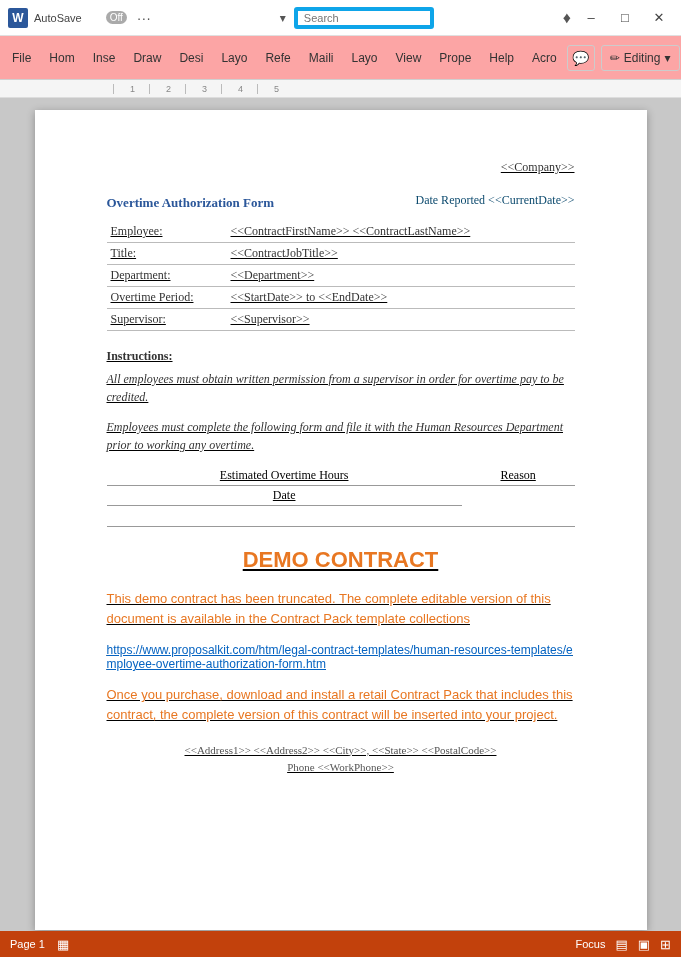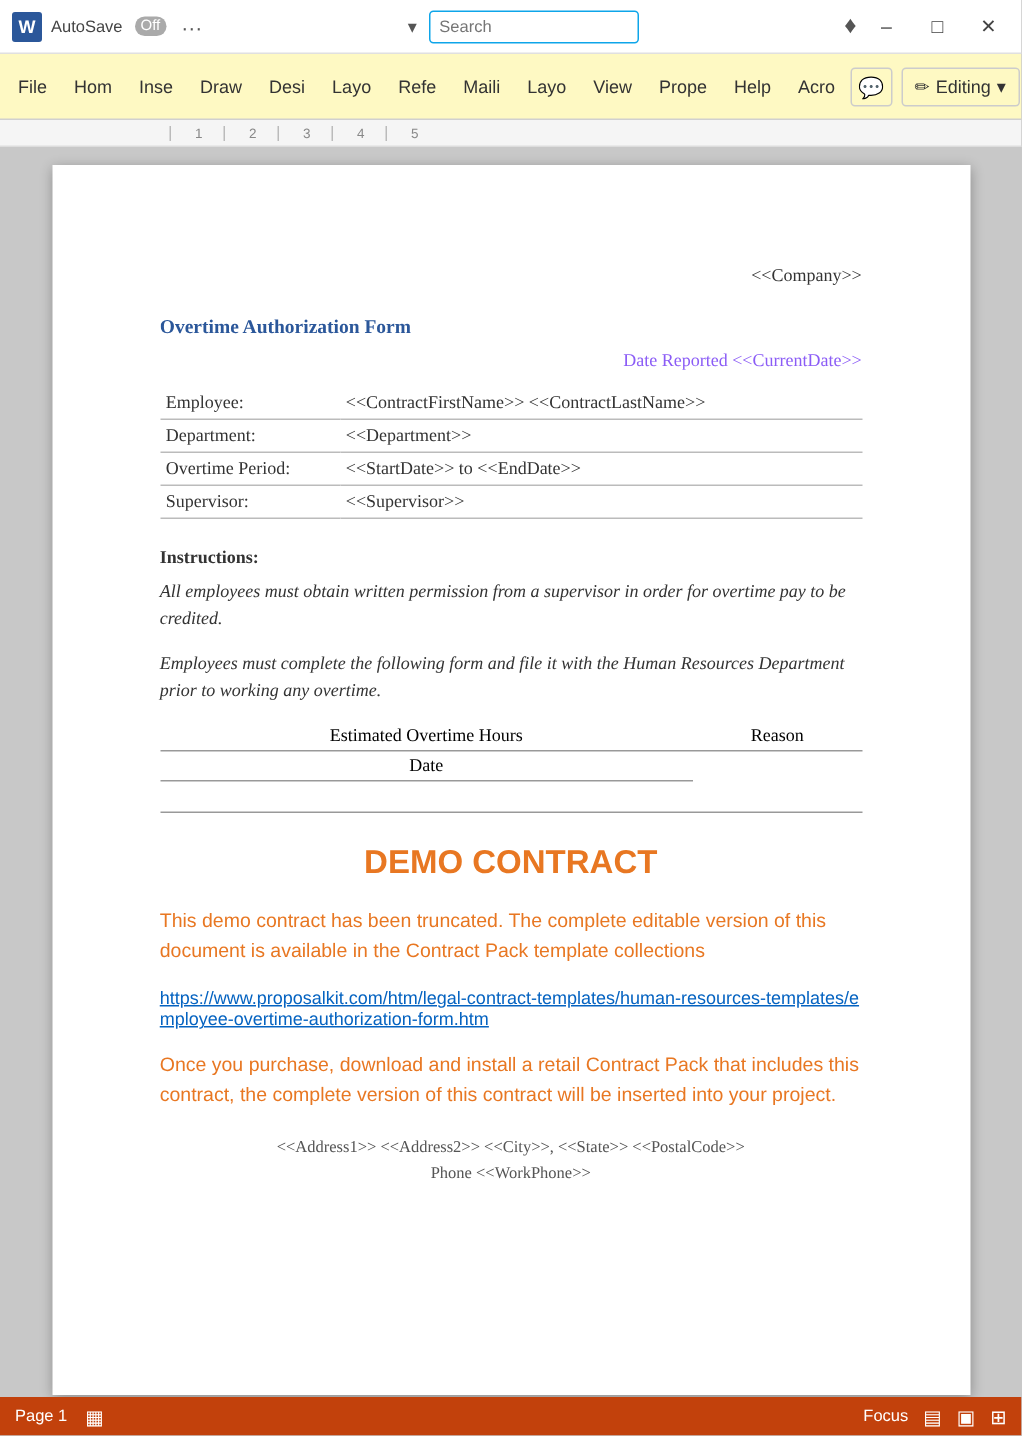--- a/index.html
+++ b/index.html
@@ -20,45 +20,45 @@
       background: #2b579a;
       border-radius: 2px;
       display: flex; align-items: center; justify-content: center;
       color: white; font-weight: bold; font-size: 12px;
       flex-shrink: 0;
     }
     .titlebar-autosave {
       font-size: 11px; color: #444;
     }
     .titlebar-toggle {
-      background: #aaa; border-radius: 8px; padding: 1px 4px; font-size: 10px; color: white; margin-left: 2px;
+      background: #aaa; border-radius: 8px; padding: 1px 4px; font-size: 10px; color: white; margin-left: 18px;
     }
     .titlebar-dots {
       font-size: 14px; color: #555; margin-left: 4px;
     }
     .titlebar-center {
       flex: 1; display: flex; align-items: center; justify-content: center; gap: 8px;
     }
     .titlebar-chevron { font-size: 12px; color: #555; }
     .titlebar-search {
-      width: 140px; height: 22px; border: 1px solid #0ea5e9; border-radius: 3px; padding: 0 6px; font-size: 11px;
+      width: 140px; height: 22px; border: 4px solid #0ea5e9; border-radius: 3px; padding: 0 6px; font-size: 11px;
     }
     .titlebar-right {
       display: flex; align-items: center; gap: 6px;
     }
     .titlebar-diamond { font-size: 16px; color: #555; }
     .titlebar-btn {
       width: 28px; height: 22px; display: flex; align-items: center; justify-content: center;
       font-size: 13px; color: #444; cursor: pointer;
     }
 
     
     .ribbon {
       height: 44px;
-      background: #fef9c3;
+      background: #fca5a5;
       border-bottom: 1px solid #d0d0d0;
       display: flex;
       align-items: center;
       padding: 0 4px;
       gap: 2px;
     }
     .ribbon-tab {
       padding: 4px 8px;
       font-size: 12px;
       color: #333;
@@ -117,43 +117,43 @@
       padding: 12px 0;
       overflow-y: auto;
     }
 
     
     .page {
       width: 612px;
       min-height: 820px;
       background: white;
       box-shadow: 0 2px 8px rgba(0,0,0,0.3);
-      padding: 66px 72px 50px 72px;
+      padding: 50px 72px 50px 72px;
       position: relative;
       font-family: 'Times New Roman', Times, serif;
+      text-decoration: underline;
     }
 
     .company-right {
       text-align: right;
       font-size: 12px;
       color: #333;
       margin-bottom: 18px;
     }
 
     .form-title {
       font-size: 13px;
       font-weight: bold;
       color: #2b579a;
       display: inline-block;
     }
     .date-reported {
       font-size: 12px;
-      color: #8b5cf6;
+      color: #0c4a6e;
       float: right;
-      margin-top: 24px;
     }
     .title-row {
       overflow: hidden;
       margin-bottom: 10px;
     }
 
     
     .form-table {
       width: 100%;
       border-collapse: collapse;
@@ -329,20 +329,24 @@
       <span class="date-reported">Date Reported &lt;&lt;CurrentDate&gt;&gt;</span>
     </div>
 
     <table class="form-table">
       <tbody>
           <tr>
         <td>Employee:</td>
         <td>&lt;&lt;ContractFirstName&gt;&gt; &lt;&lt;ContractLastName&gt;&gt;</td>
       </tr>
       <tr>
+        <td>Title:</td>
+        <td>&lt;&lt;ContractJobTitle&gt;&gt;</td>
+      </tr>
+      <tr>
         <td>Department:</td>
         <td>&lt;&lt;Department&gt;&gt;</td>
       </tr>
       <tr>
         <td>Overtime Period:</td>
         <td>&lt;&lt;StartDate&gt;&gt; to &lt;&lt;EndDate&gt;&gt;</td>
       </tr>
       <tr>
         <td>Supervisor:</td>
         <td>&lt;&lt;Supervisor&gt;&gt;</td>

